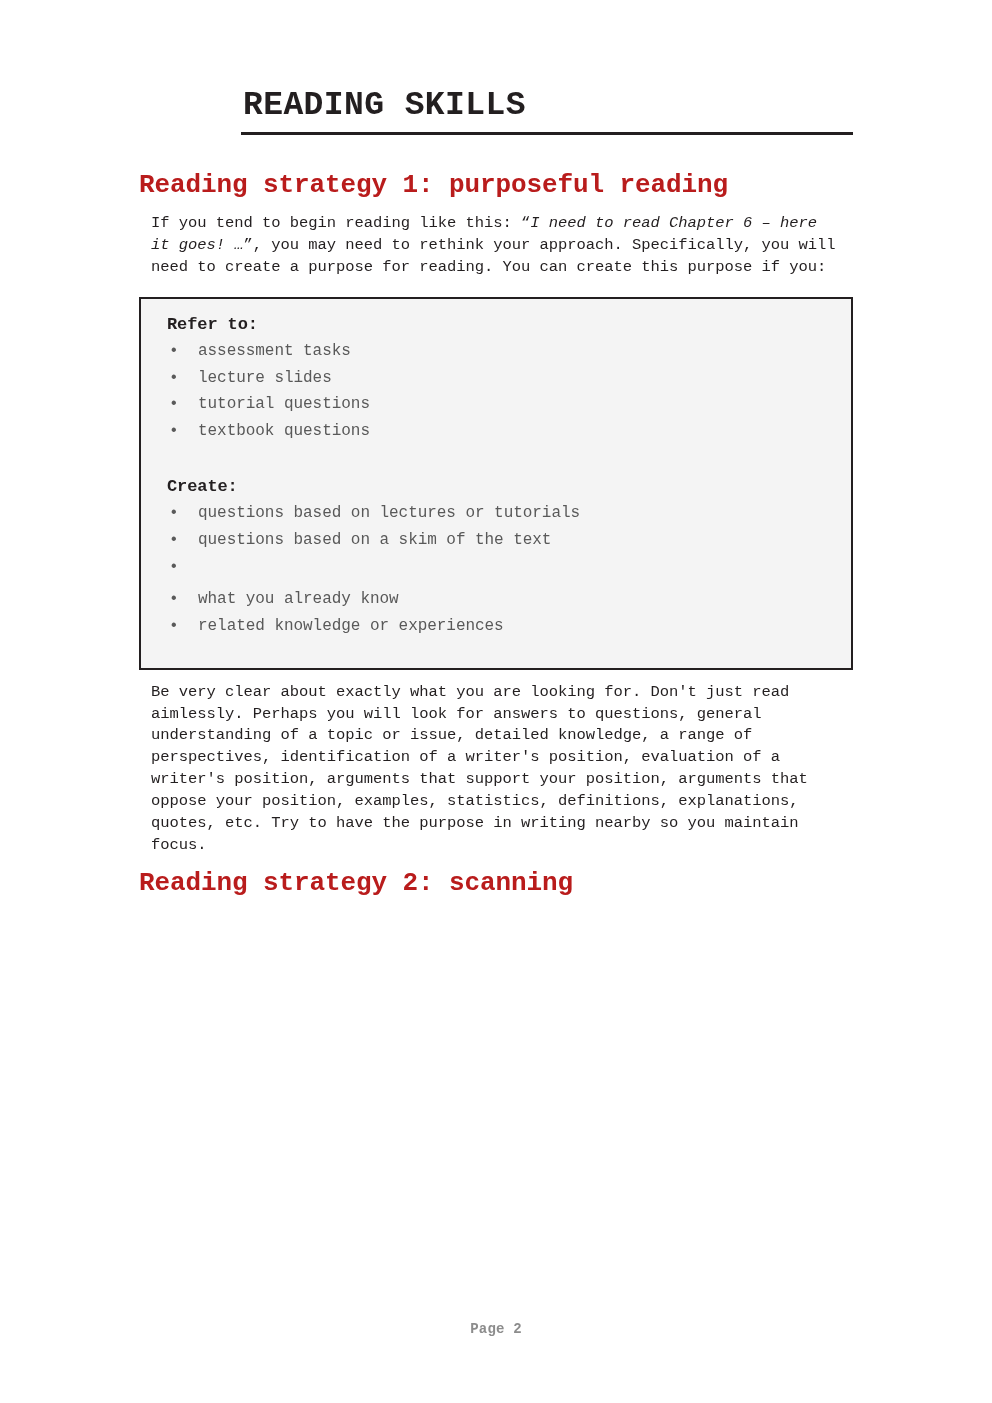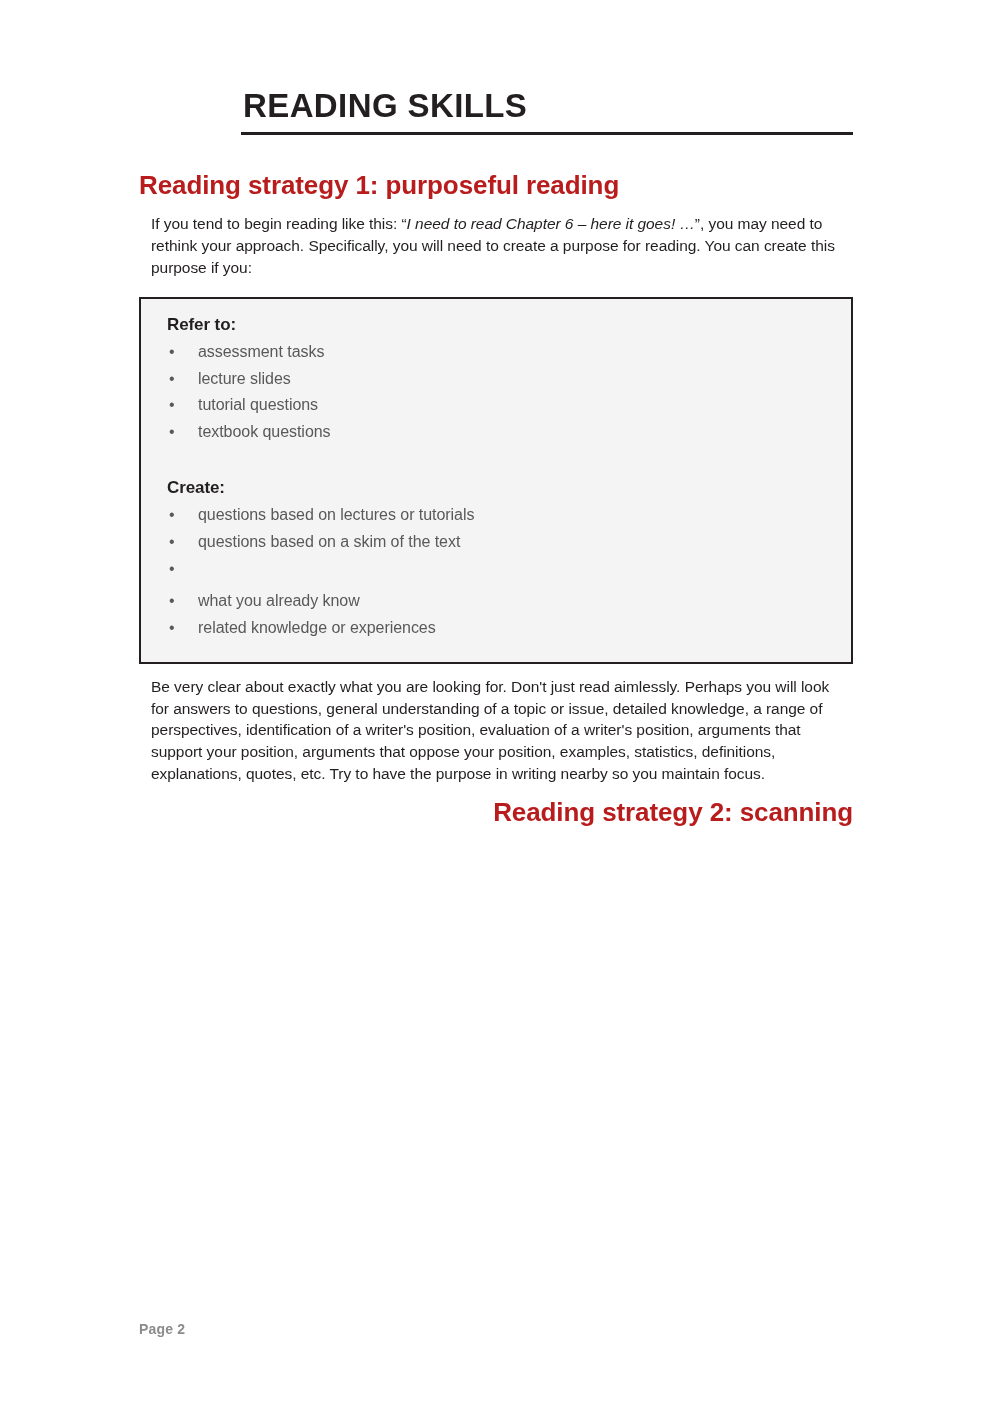--- a/index.html
+++ b/index.html
@@ -11,20 +11,21 @@
     font-family: "Liberation Sans", sans-serif;
     color: #231f20;
   }
   .page {
     position: relative;
     width: 912px;
     height: 1403px;
     background: #ffffff;
     overflow: hidden;
     box-sizing: border-box;
+    font-family: Liberation Mono, monospace;
   }
 
   
   .doc-header {
     position: absolute;
     left: 241px;
     top: 88px;
     width: 612px;
   }
   .doc-title {
@@ -56,21 +57,21 @@
     font-size: 26px;
     font-weight: bold;
     color: #b91c1c;
     margin: 0;
     padding: 0;
     letter-spacing: -0.1px;
     line-height: 1.2;
   }
 
   .h2-strategy1 { margin-top: 6px; }
-  .h2-strategy2 { margin-top: 56px; text-align: right; }
+  .h2-strategy2 { margin-top: 56px; }
 
   p.body-text {
     font-size: 15.5px;
     line-height: 1.41;
     color: #231f20;
     margin: 12px;
     letter-spacing: -0.05px;
   }
   .para-intro  { margin-top: 17px; }
   .para-after-box { margin-top: 17px; }
@@ -80,21 +81,21 @@
 
   em.quote-em {
     font-style: italic;
   }
 
   
   .info-box {
     margin-top: 18px;
     border: 2px solid #231f20;
     background: #f4f4f4;
-    padding: 16px 18px 20px 14px;
+    padding: 16px 18px 28px 14px;
     box-sizing: border-box;
     width: 714px;
   }
   .box-group { margin: 0; }
   .box-group + .box-group { margin-top: 32px; }
 
   .box-group-title {
     font-size: 17px;
     font-weight: bold;
     color: #231f20;
@@ -122,21 +123,21 @@
     font-size: 16px;
     line-height: 1.68;
   }
 
   
   .page-footer {
     position: absolute;
     left: 139px;
     top: 1320px;
     width: 714px;
-    text-align: left;
+    text-align: center;
   }
   .page-number {
     display: inline-block;
     font-size: 14px;
     font-weight: bold;
     color: #8c8c8c;
     letter-spacing: 0.2px;
   }
 </style>
 </head>

